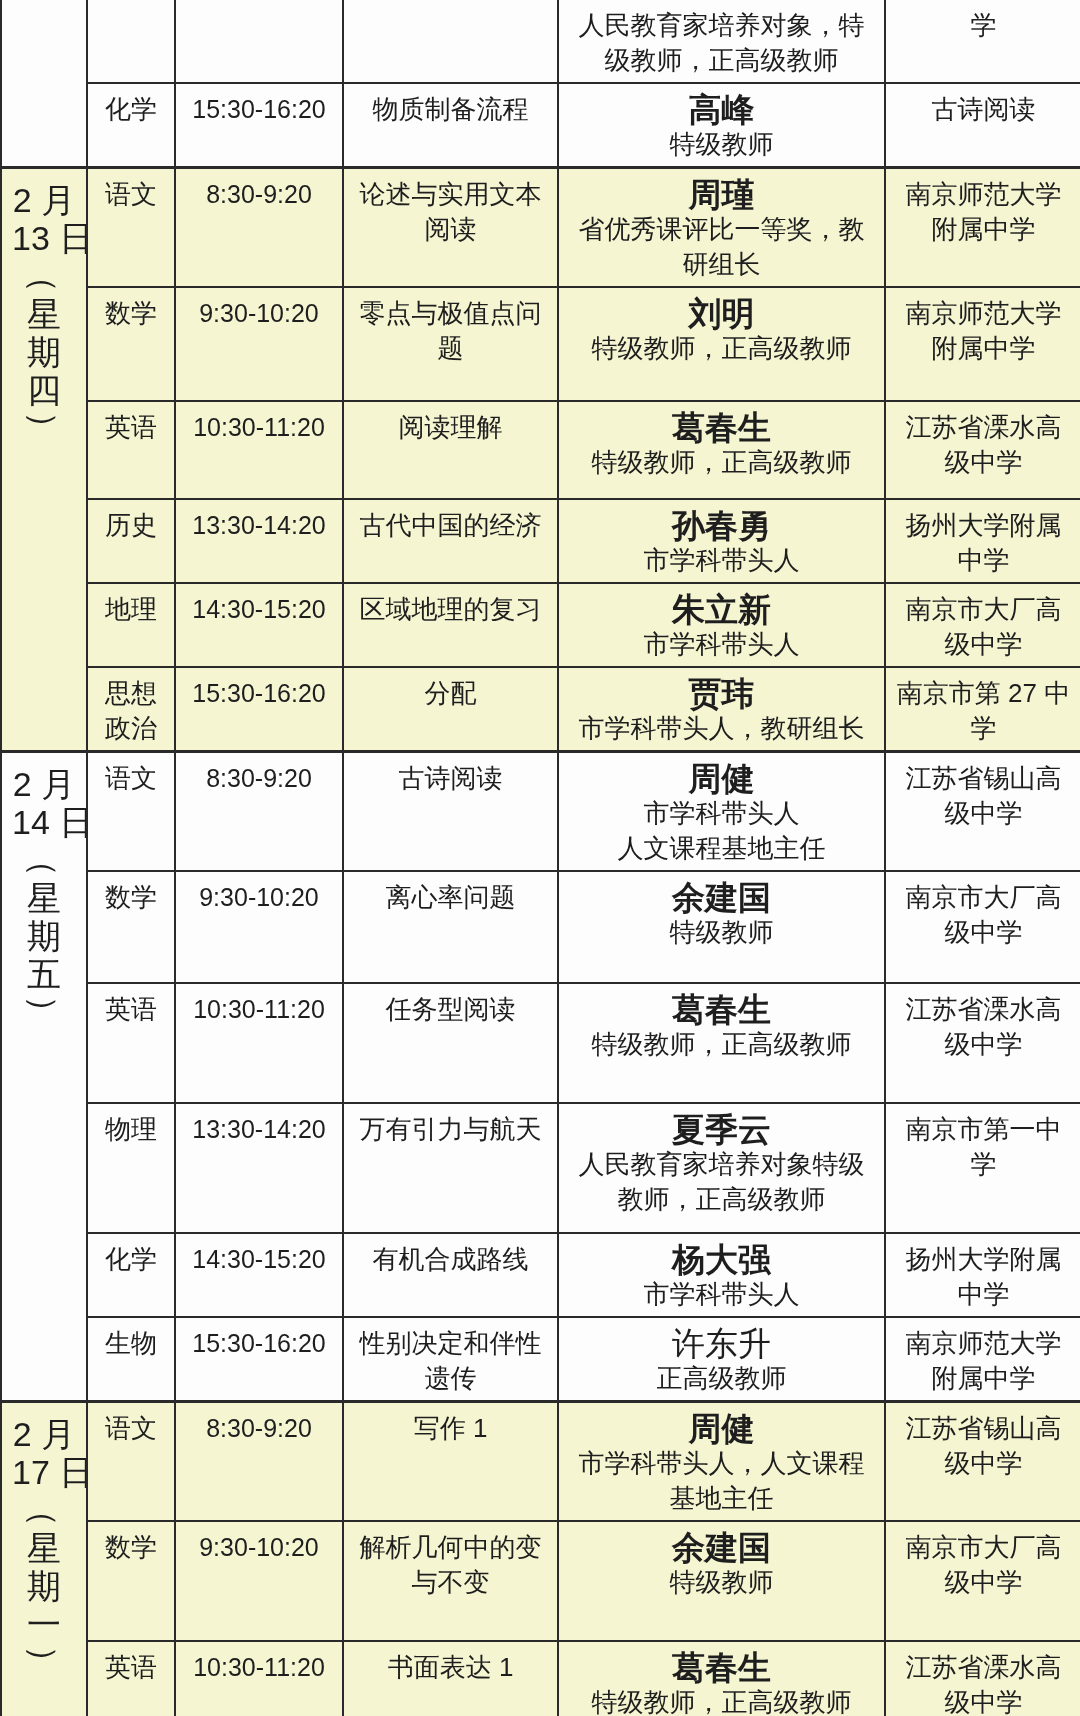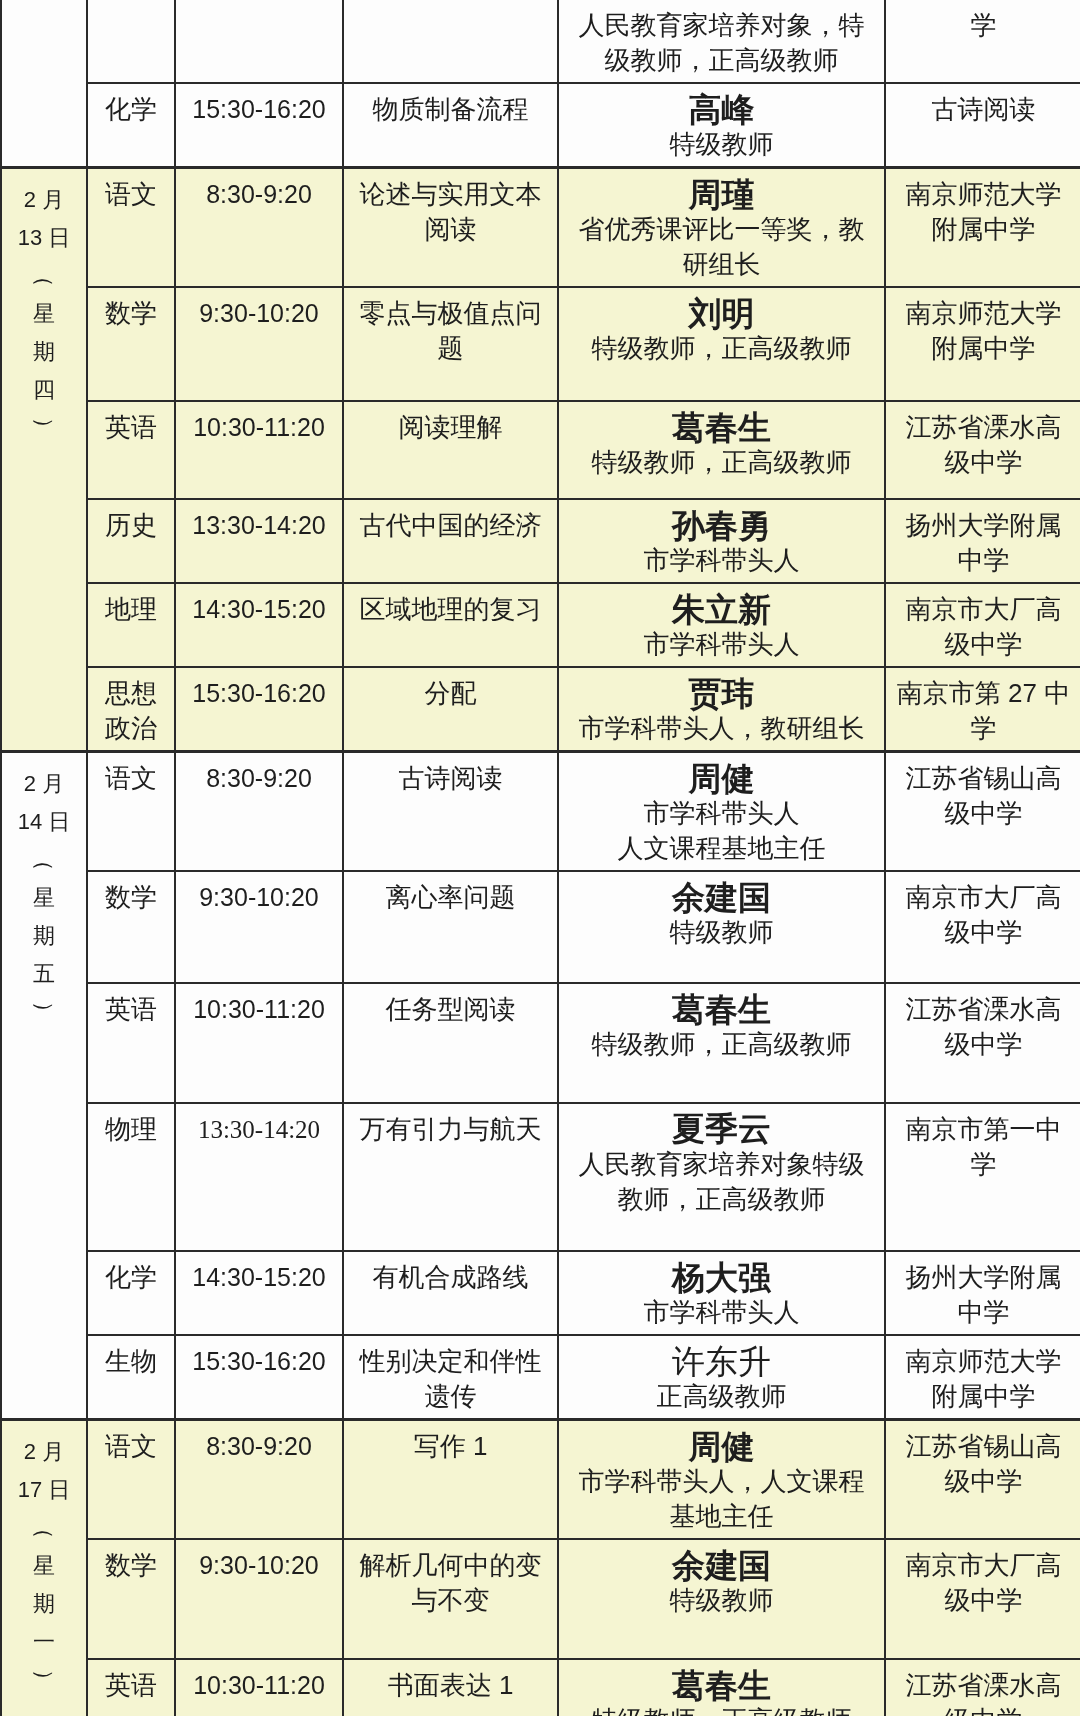--- a/index.html
+++ b/index.html
@@ -27,21 +27,21 @@
     overflow: hidden;
   }
   tr.section-start td { border-top-width: 3px; }
   tr.cut-top td { border-top: 0; margin-left: 16px; }
   td:last-child { border-right: 0; }
   td.bg-cream { background: #f5f5d2; }
   td.bg-white { background: #fdfdfd; }
 
   td.date-cell {
     padding-top: 12px;
-    font-size: 22px;
+    font-size: 34px;
   }
   td.date-cell .dline {
     line-height: 38px;
     white-space: nowrap;
   }
   td.date-cell .rotate {
     display: inline-block;
     transform: rotate(90deg);
     line-height: 30px;
   }
@@ -191,21 +191,21 @@
       <tr data-name="schedule-row" style="height: 120px;">
         <td data-name="subject-cell" class="bg-white">英语</td>
         <td data-name="time-cell" class="time-cell bg-white">10:30-11:20</td>
         <td data-name="topic-cell" class="bg-white">任务型阅读</td>
         <td data-name="teacher-cell" class="bg-white">
           <div data-name="teacher-name" class="teacher-name bold">葛春生</div>
           <div data-name="teacher-credential" class="teacher-cred">特级教师，正高级教师</div>
         </td>
         <td data-name="school-cell" class="bg-white">江苏省溧水高级中学</td>
       </tr>
-      <tr data-name="schedule-row" style="height: 148px; font-family: Liberation Serif, serif;">
+      <tr data-name="schedule-row" style="height: 130px;">
         <td data-name="subject-cell" class="bg-white">物理</td>
         <td data-name="time-cell" class="time-cell bg-white">13:30-14:20</td>
         <td data-name="topic-cell" class="bg-white">万有引力与航天</td>
         <td data-name="teacher-cell" class="bg-white">
           <div data-name="teacher-name" class="teacher-name bold">夏季云</div>
           <div data-name="teacher-credential" class="teacher-cred">人民教育家培养对象特级教师，正高级教师</div>
         </td>
         <td data-name="school-cell" class="bg-white">南京市第一中学</td>
       </tr>
       <tr data-name="schedule-row" style="height: 76px;">

